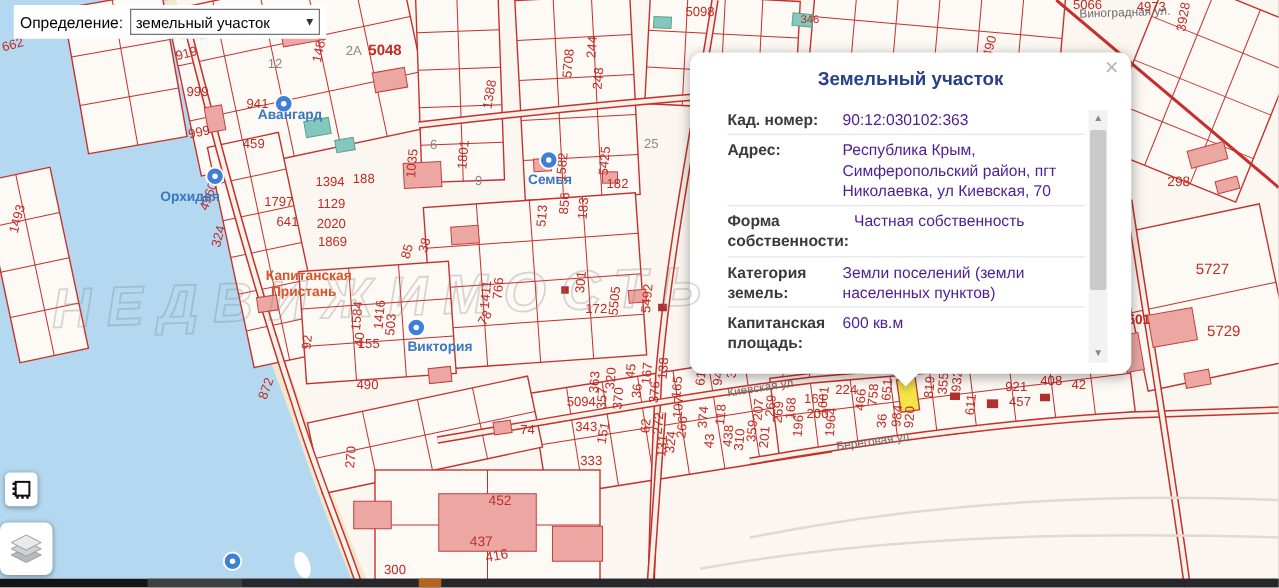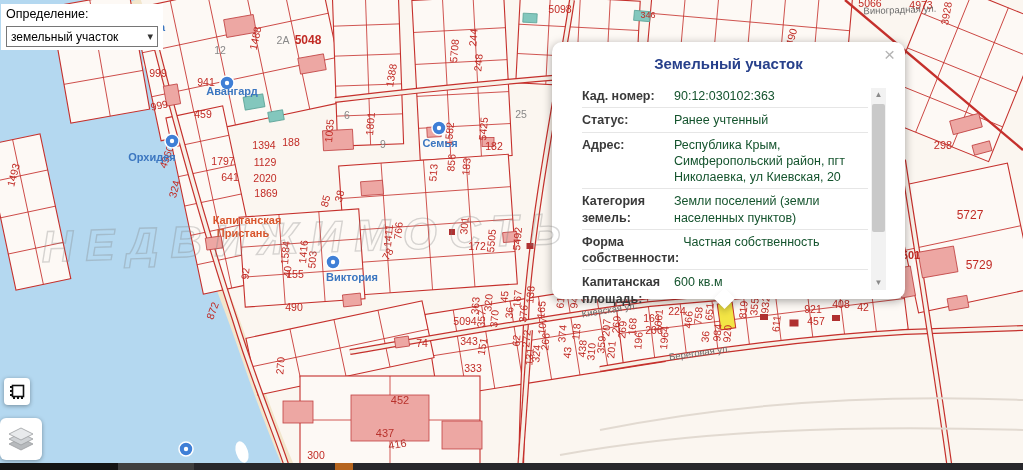--- a/index.html
+++ b/index.html
@@ -1,38 +1,38 @@
 <!DOCTYPE html>
 <html><head>
 <meta charset="utf-8">
 <style>
   html,body{margin:0;padding:0;background:#888;}
   .screen{position:relative;width:1023px;height:470px;overflow:hidden;
           font-family:"Liberation Sans",sans-serif;background:#fbf6f0;}
   svg text{font-family:"Liberation Sans",sans-serif;}
   
-  .filterbar{position:absolute;left:1px;top:4px;z-index:30;display:flex;
-             gap:5px;background:#ffffff;padding:3px 5px;flex-direction:column;}
+  .filterbar{position:absolute;left:11px;top:4px;z-index:30;display:flex;align-items:center;
+             gap:5px;background:#ffffff;padding:3px 5px;}
   .flabel{font-size:12.5px;color:#000;}
   .select{width:142px;height:19px;border:1px solid #767676;background:#fff;display:flex;
           align-items:center;justify-content:space-between;padding:0 4px;font-size:12px;color:#000;cursor:default;}
   .select .arrow{font-size:11px;color:#333;}
   
   .popup{position:absolute;left:552px;top:42px;width:353px;height:257px;background:#fff;
          border-radius:10px;box-shadow:0 2px 10px rgba(0,0,0,.35);z-index:10;}
   .tail{position:absolute;left:165px;bottom:-7px;width:15px;height:15px;background:#fff;
         transform:rotate(45deg);box-shadow:3px 3px 6px rgba(0,0,0,.18);}
   .popup-title{position:absolute;top:13px;left:0;right:0;text-align:center;font-size:15px;
                font-weight:bold;color:#27408b;}
   .popup-close{position:absolute;top:2px;right:10px;font-size:19px;color:#b4b4b4;cursor:pointer;line-height:1.2;}
   .popup-body{position:absolute;left:30px;top:42px;width:286px;}
   .row{display:flex;padding:4px 0 3px 0;border-bottom:1px solid #e6e6e6;}
   .row:last-child{border-bottom:none;}
   .lbl{flex:0 0 88px;font-size:12.5px;line-height:1.3;font-weight:bold;color:#3a3a3a;}
-  .val{width:192px;margin-left:4px;font-size:12.5px;line-height:1.3;color:#14532d;}
+  .val{width:192px;margin-left:4px;font-size:12.5px;line-height:1.3;color:#4c1d95;}
   .scrollbar{position:absolute;right:19px;top:46px;width:15px;height:202px;background:#f2f2f2;}
   .sb-btn{position:absolute;left:0;width:15px;height:14px;font-size:8px;color:#8a8a8a;text-align:center;
           line-height:14px;background:#f2f2f2;cursor:pointer;}
   .sb-down{bottom:0;}
   .sb-up{top:0;}
   .sb-thumb{position:absolute;left:1px;top:16px;width:13px;height:128px;background:#c9c9c9;border-radius:2px;}
   
   .wm{position:absolute;left:0;top:0;z-index:20;pointer-events:none;}
   
   .btn{position:absolute;background:#fff;box-shadow:0 1px 4px rgba(0,0,0,.35);z-index:30;
@@ -400,34 +400,30 @@
   <div class="popup">
     <div class="tail"></div>
     <div class="popup-title">Земельный участок</div>
     <div class="popup-close">×</div>
     <div class="popup-body" id="popup-body">
         <div class="row">
           <div class="lbl">Кад. номер:</div>
           <div class="val">90:12:030102:363</div>
         </div>
         <div class="row">
-          <div class="lbl">Статус:</div>
-          <div class="val">Ранее учтенный</div>
+          <div class="lbl">Адрес:</div>
+          <div class="val">Республика Крым, Симферопольский район, пгт Николаевка, ул Киевская, 70</div>
         </div>
         <div class="row">
-          <div class="lbl">Адрес:</div>
-          <div class="val">Республика Крым, Симферопольский район, пгт Николаевка, ул Киевская, 20</div>
+          <div class="lbl">Форма собственности:</div>
+          <div class="val">Частная собственность</div>
         </div>
         <div class="row">
           <div class="lbl">Категория земель:</div>
           <div class="val">Земли поселений (земли населенных пунктов)</div>
-        </div>
-        <div class="row">
-          <div class="lbl">Форма собственности:</div>
-          <div class="val">Частная собственность</div>
         </div>
         <div class="row">
           <div class="lbl">Капитанская площадь:</div>
           <div class="val">600 кв.м</div>
         </div>
       </div>
     <div class="scrollbar">
       <div class="sb-btn sb-up">▲</div>
       <div class="sb-thumb"></div>
       <div class="sb-btn sb-down">▼</div>

